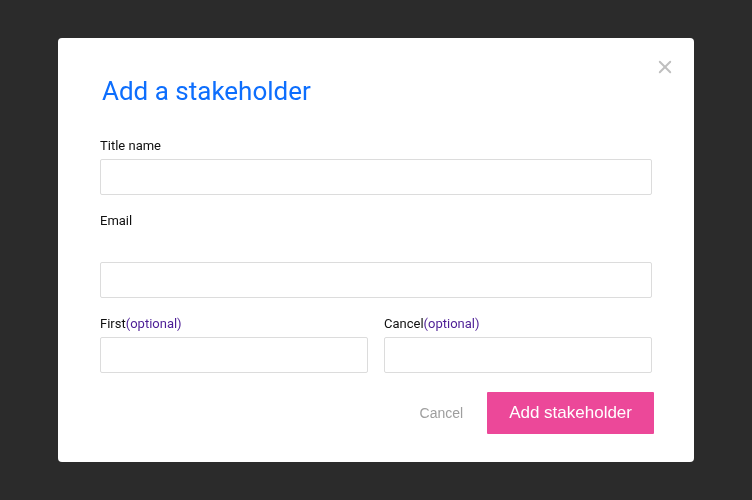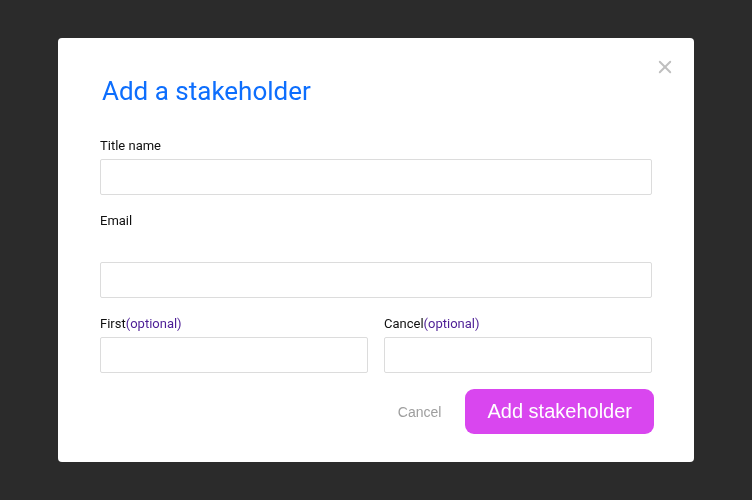--- a/index.html
+++ b/index.html
@@ -85,25 +85,25 @@
     }
     .btn-cancel {
       background: none;
       border: none;
       color: #9e9e9e;
       font-size: 14px;
       cursor: pointer;
       padding: 0;
     }
     .btn-primary {
-      background: #d946ef;
+      background: #ec4899;
       color: #ffffff;
       border: none;
-      border-radius: 9px;
-      font-size: 20px;
+      border-radius: 1px;
+      font-size: 17px;
       font-weight: 500;
       padding: 11px 22px;
       cursor: pointer;
     }
   </style>
 </head>
 <body>
 
 <div class="modal">
   <div class="close-icon">

